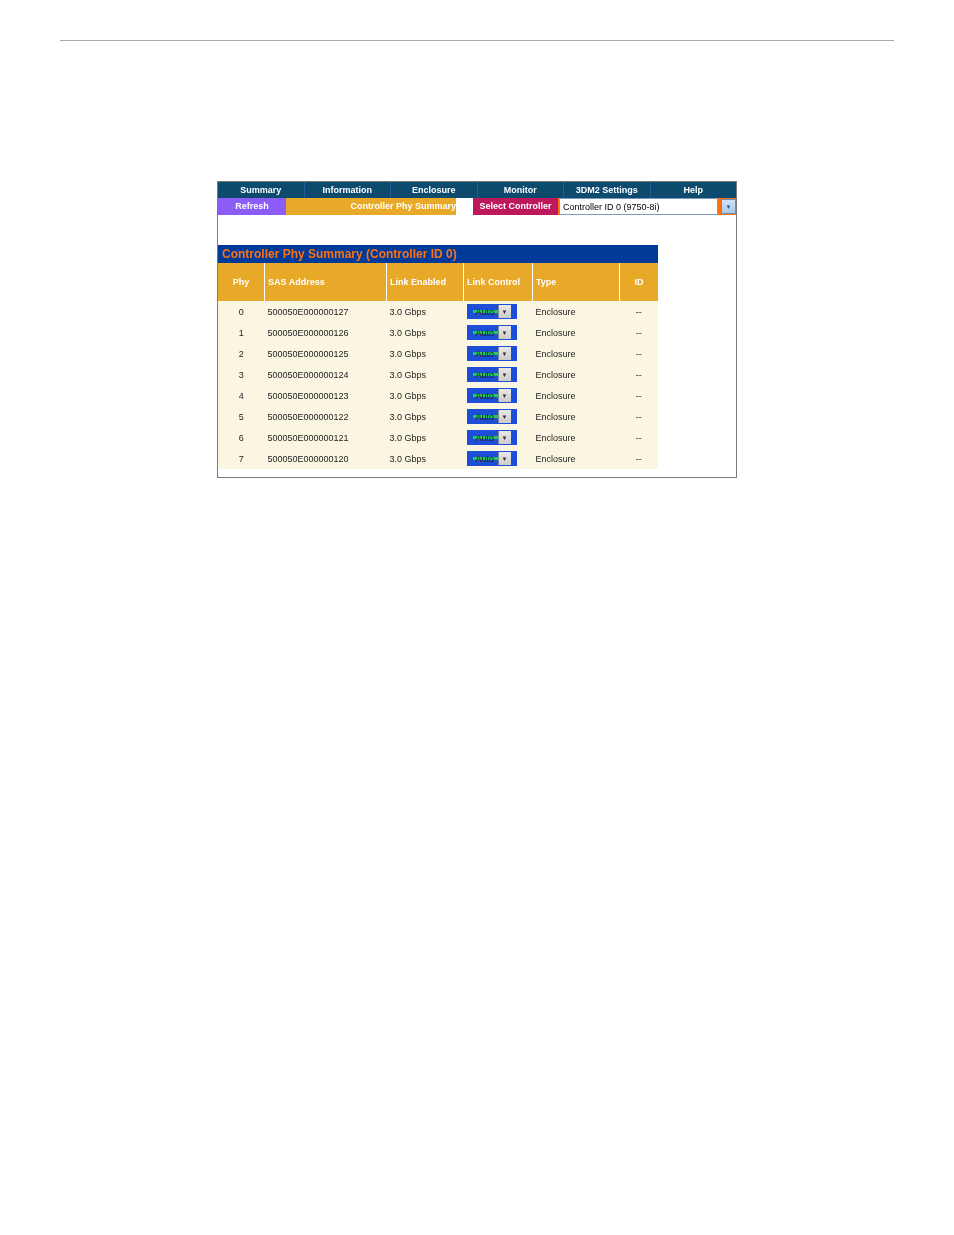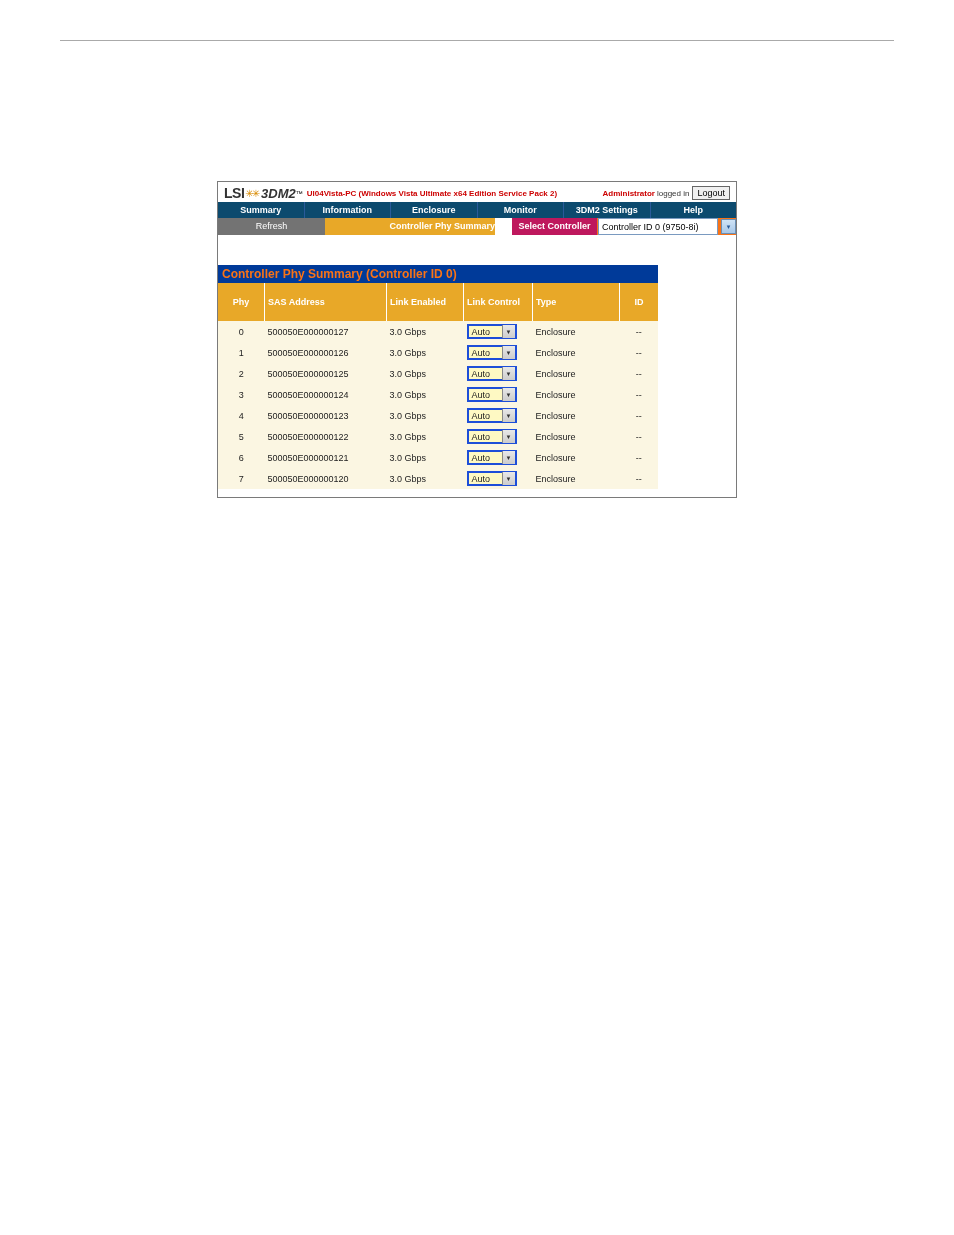--- a/index.html
+++ b/index.html
@@ -93,25 +93,25 @@
     line-height: 16px;
     border-right: 1px solid #2a5a9a;
     cursor: pointer;
   }
   .nav-item:last-child { border-right: none; }
   .subbar {
     display: flex;
     height: 17px;
   }
   .sub-refresh {
-    width: 107px;
-    background: #737373;
-    color: #fff;
-    font-size: 9px;
-    font-weight: normal;
+    width: 68px;
+    background: #8b5cf6;
+    color: #fff;
+    font-size: 9px;
+    font-weight: bold;
     text-align: center;
     line-height: 17px;
     cursor: pointer;
   }
   .sub-title {
     width: 170px;
     background: #e8a828;
     color: #fff;
     font-size: 9px;
     font-weight: bold;
@@ -197,22 +197,22 @@
     padding: 2px 3px;
     font-size: 9px;
     color: #222;
     height: 17px;
     vertical-align: middle;
   }
   .phy-table tbody td.center { text-align: center; }
   .mini-select {
     width: 50px;
     height: 15px;
-    border: 2px solid #1d4ed8;
-    background: #fef9c3;
+    border: 6px solid #1d4ed8;
+    background: #22c55e;
     font-size: 9px;
     display: inline-flex;
     align-items: center;
     justify-content: space-between;
     padding-left: 3px;
     cursor: pointer;
     box-sizing: border-box;
   }
   .mini-arrow {
     width: 12px;
@@ -227,31 +227,20 @@
   }
 </style>
 </head>
 <body>
 
 <div class="page-wrap">
   <hr class="top-rule">
 
   <div class="app-frame">
 
-    <div class="hdr">
-      <span class="logo-lsi">LSI</span>
-      <span class="logo-burst">✳✳</span>
-      <span class="logo-3dm2">3DM2</span>
-      <span class="logo-tm">™</span>
-      <span class="host-string">Ul04Vista-PC (Windows Vista Ultimate x64 Edition Service Pack 2)</span>
-      <span class="hdr-spacer"></span>
-      <span class="admin-text">Administrator</span>
-      <span class="logged-in">logged in</span>
-      <button class="logout-btn">Logout</button>
-    </div>
 
     <div class="navbar">
       <div class="nav-item">Summary</div>
       <div class="nav-item">Information</div>
       <div class="nav-item">Enclosure</div>
       <div class="nav-item">Monitor</div>
       <div class="nav-item">3DM2 Settings</div>
       <div class="nav-item">Help</div>
     </div>
 

